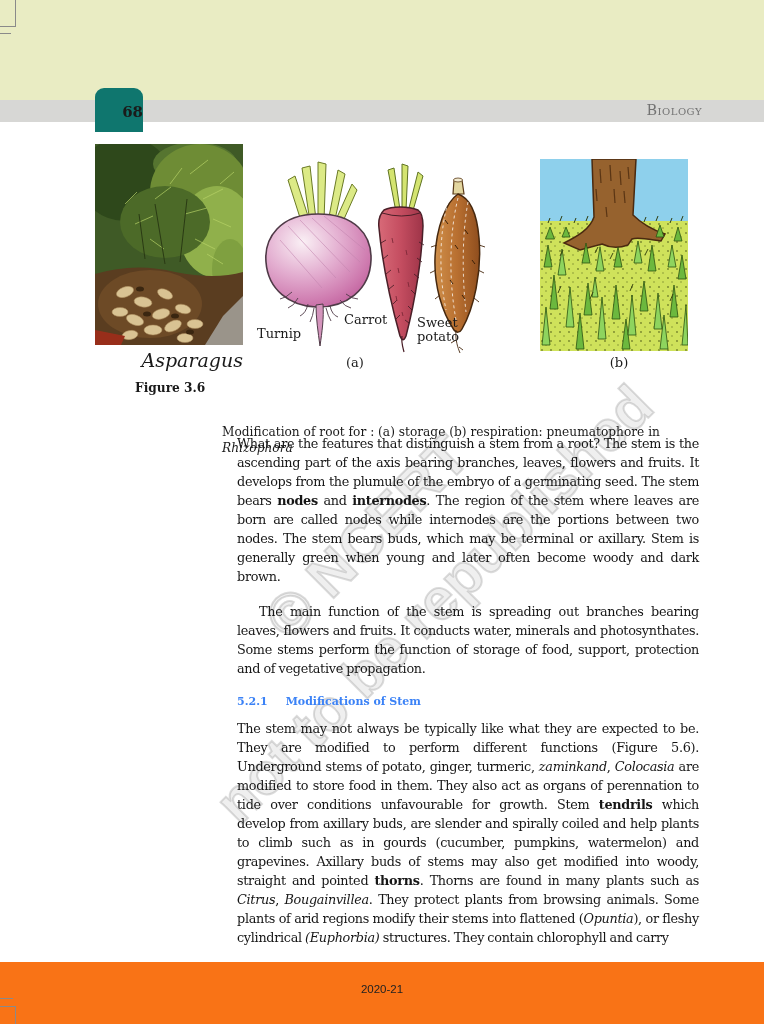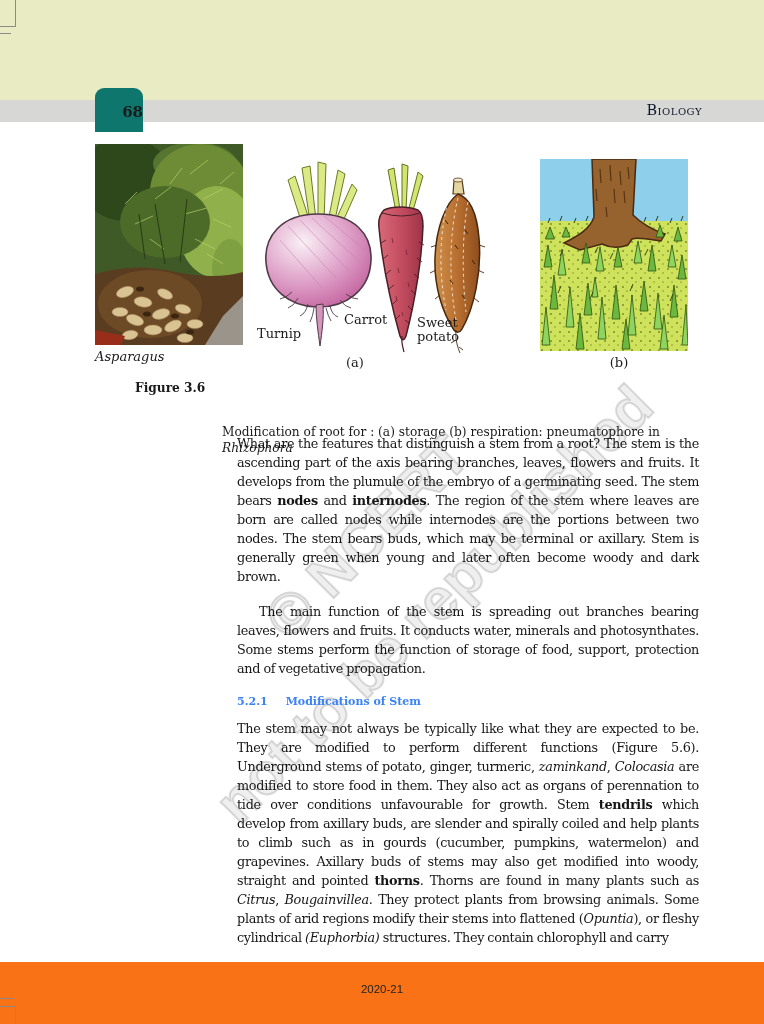--- a/index.html
+++ b/index.html
@@ -6,21 +6,21 @@
   .page { position:relative; width:764px; height:1024px; background:#ffffff;
           overflow:hidden; font-family:"DejaVu Serif", serif; color:#1a1a1a; }
 
   
   .band-top   { position:absolute; left:0; top:0;   width:764px; height:100px; background:#e9ecc3; z-index:2; }
   .header-bar { position:absolute; left:0; top:100px; width:764px; height:22px; background:#d7d7d5; z-index:2; }
   .page-tab   { position:absolute; left:95px; top:88px; width:48px; height:44px; background:#0f766e;
                 border-radius:9px 9px 0 0; z-index:3; text-align:right; }
   .page-tab span { display:inline-block; margin-top:15px; font-weight:bold; font-size:15px; }
   .header-title { position:absolute; top:102px; right:62px; z-index:3; font-variant:small-caps;
-                  font-size:14.5px; letter-spacing:0.5px; color:#0f172a; }
+                  font-size:14.5px; letter-spacing:0.5px; color:#737373; }
   .band-bottom { position:absolute; left:0; top:962px; width:764px; height:62px; background:#f97316;
                  z-index:2; text-align:center; box-sizing:border-box; padding-top:21px;
                  font-family:"Liberation Sans", sans-serif; font-size:11.5px; color:#222222; }
 
   
   .mark { position:absolute; z-index:4; }
   .mark-box-tl  { left:-7px; top:-11px; width:21px; height:36px; border:1px solid #8a8a8a; }
   .mark-line-tl { left:0; top:33px; width:11px; height:0; border-top:1px solid #8a8a8a; }
   .mark-line-bl { left:0; top:998px; width:13px; height:0; border-top:1px solid #8a8a8a; }
   .mark-box-bl  { left:-7px; top:1006px; width:21px; height:40px; border:1px solid #8a8a8a; }
@@ -29,21 +29,21 @@
   .wm { position:absolute; left:50px; top:320px; width:700px; height:500px; z-index:1;
         display:flex; flex-direction:column; justify-content:center; align-items:center;
         transform:rotate(-45deg); pointer-events:none; }
   .wm div { font-family:"Liberation Sans", sans-serif; font-weight:bold; font-size:58px;
             line-height:95px; white-space:nowrap; color:rgba(140,140,140,0.14);
             -webkit-text-stroke:2px rgba(130,130,130,0.28); }
 
   
   .fig-asparagus { position:absolute; left:95px;  top:144px; z-index:2; }
   .cap-asparagus { position:absolute; left:95px;  top:349px; width:148px; z-index:2;
-                   text-align:left; font-style:italic; font-size:13px; }
+                   text-align:right; font-style:italic; font-size:19px; }
   .fig-roots     { position:absolute; left:250px; top:150px; z-index:2; }
   .fig-pneum     { position:absolute; left:540px; top:159px; z-index:2; }
   .flabel  { position:absolute; z-index:3; font-size:13px; line-height:13.5px; }
   .lbl-turnip { left:257px; top:315px;margin-top:12px; }
   .lbl-carrot { left:344px; top:313px; }
   .lbl-sweet  { left:417px; top:316px; width:52px; }
   .lbl-a      { left:338px; top:356px; width:34px; text-align:center; }
   .lbl-b      { left:602px; top:356px; width:34px; text-align:center; }
 
   

